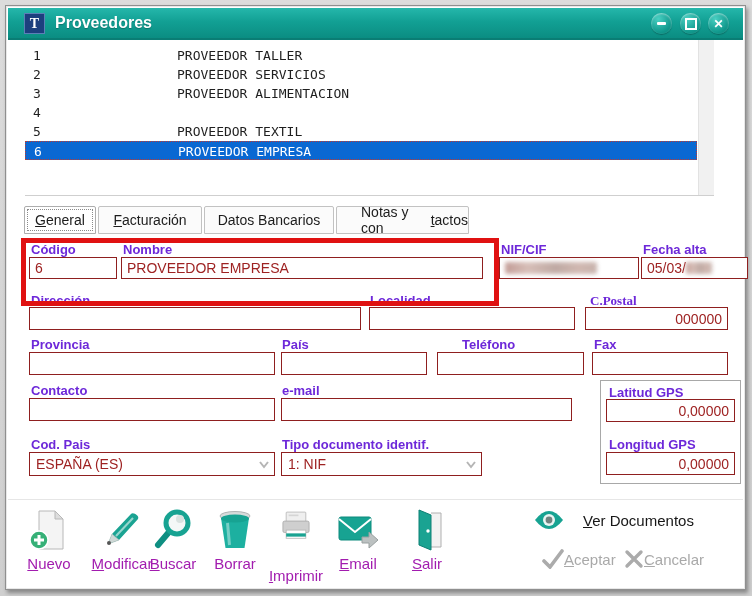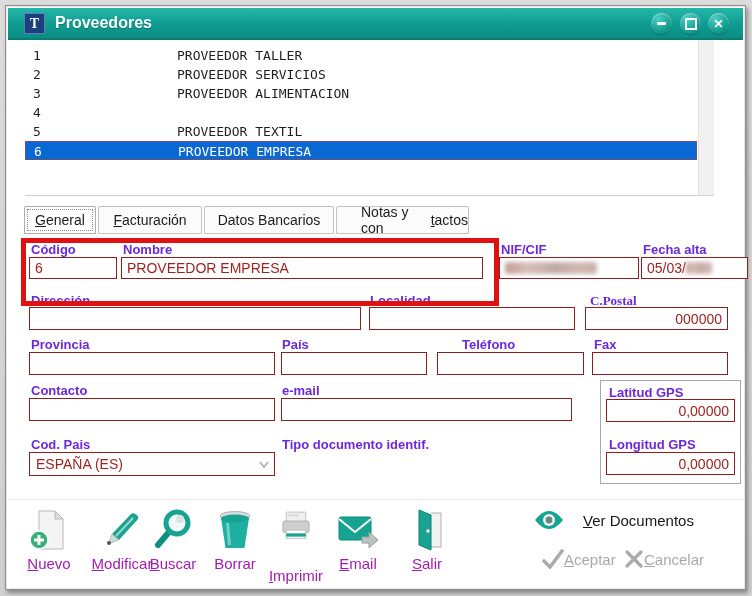--- a/index.html
+++ b/index.html
@@ -190,20 +190,26 @@
   <input class="field right" style="left: 600px; top: 446px; width: 129px;" value="0,00000">
 
   <div class="label" style="left:25px;top:431px;">Cod. Pais</div>
   <div class="selectbox" style="left:23px;top:446px;width:246px;">
     <span>ESPAÑA (ES)</span>
     <svg class="chev" width="12" height="12" viewBox="0 0 12 12">
       <polyline points="2,4 6,9 10,4" fill="none" stroke="#b5b5b5" stroke-width="2"></polyline>
     </svg>
   </div>
   <div class="label" style="left:276px;top:431px;">Tipo documento identif.</div>
+  <div class="selectbox" style="left:275px;top:446px;width:201px;">
+    <span>1: NIF</span>
+    <svg class="chev" width="12" height="12" viewBox="0 0 12 12">
+      <polyline points="2,4 6,9 10,4" fill="none" stroke="#b5b5b5" stroke-width="2"></polyline>
+    </svg>
+  </div>
 
   <div class="toolbar-sep"></div>
 
   <div class="tool" style="left:11px;width:64px;">
     <svg viewBox="0 0 44 44">
       <path d="M12 3 h16 l8 8 v30 h-24 z" fill="#f4f4f4" stroke="#b8b8b8"></path>
       <path d="M28 3 l8 8 h-8 z" fill="#dddddd" stroke="#b8b8b8"></path>
       <circle cx="12" cy="32" r="9" fill="#36b077" stroke="#fff" stroke-width="1.5"></circle>
       <path d="M12 27 v10 M7 32 h10" stroke="#fff" stroke-width="3"></path>
     </svg>

